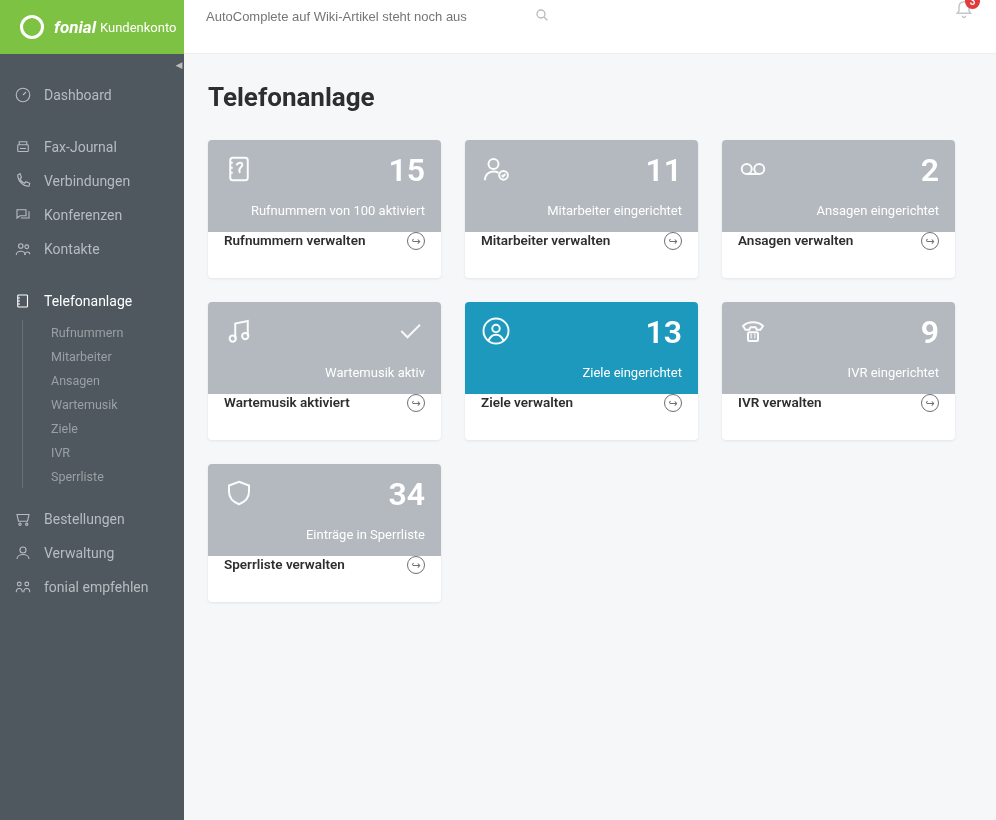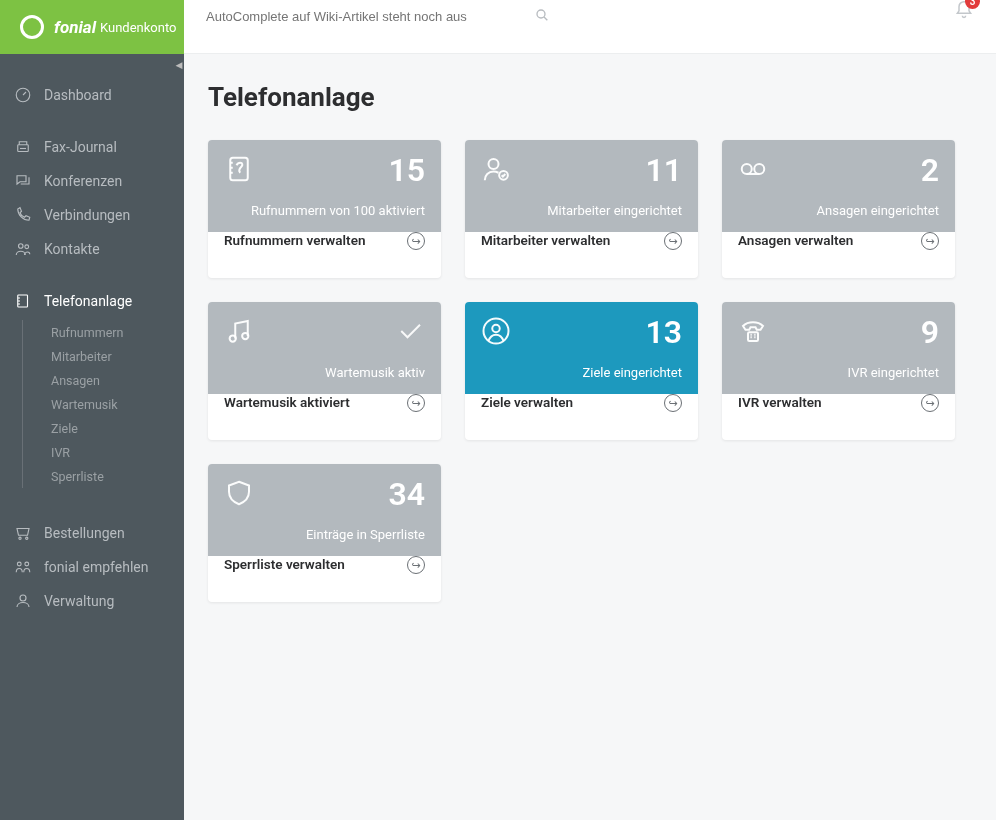--- a/index.html
+++ b/index.html
@@ -14,21 +14,21 @@
   .brand-sub { font-size:13px; }
 
   .collapse-tab { position:absolute; top:56px; left:174px; width:10px; height:18px; background:#4e585e; border-radius:0 3px 3px 0; color:#bbb; font-size:9px; display:flex; align-items:center; justify-content:center; cursor:pointer; }
 
   .nav { padding-top:24px; display:flex; flex-direction:column; }
   .nav-group-gap { height:18px; }
   .nav-item { display:flex; align-items:center; height:34px; padding:0 14px; color:#b7bcc0; font-size:14px; cursor:pointer; gap:12px; }
   .nav-item.active { color:#fff; }
   .nav-icon { width:18px; height:18px; flex-shrink:0; display:flex; align-items:center; justify-content:center; }
   .nav-icon svg { width:18px; height:18px; stroke:currentColor; fill:none; stroke-width:1.5; }
-  .subnav { padding-left:28px; border-left:1px solid #697076; margin-left:22px; margin-top:2px; margin-bottom:28px; }
+  .subnav { padding-left:28px; border-left:1px solid #697076; margin-left:22px; margin-top:2px; margin-bottom:14px; }
   .subnav-item { font-size:12.5px; color:#9aa0a4; height:24px; display:flex; align-items:center; cursor:pointer; }
 
   
   .main { flex:1; display:flex; flex-direction:column; background:#f6f7f8; }
   .topbar { height:54px; background:#fff; display:flex; align-items:flex-start; padding:0 22px; border-bottom:1px solid #eceeef; gap:12px; }
   .search { flex:1; max-width:350px; position:relative; }
   .search input { width:100%; height:32px; border:none; background:transparent; font-size:13px; color:#666; outline:none; }
   .search-icon { position:absolute; right:6px; top:7px; color:#b8bcc0; }
   .bell-wrap { margin-left:auto; position:relative; cursor:pointer; color:#c3c7cb; }
   .bell-badge { position:absolute; top:-6px; right:-6px; width:15px; height:15px; background:#e23b3b; color:#fff; font-size:10px; font-weight:600; border-radius:50%; display:flex; align-items:center; justify-content:center; }
@@ -83,33 +83,33 @@
               <rect x="5" y="9" width="14" height="9" rx="1"></rect>
               <path d="M7 9V5h10v4"></path>
               <path d="M8 14h8"></path>
             </svg>
         </span>
         <span>Fax-Journal</span>
       </div>
       <div class="nav-item">
         <span class="nav-icon">
           <svg viewBox="0 0 24 24">
+              <path d="M5 4c0 8 7 15 15 15l1-4-5-2-2 2c-3-1-5-3-6-6l2-2-2-5-3 2z"></path>
+            </svg>
+        </span>
+        <span>Verbindungen</span>
+      </div>
+      <div class="nav-item">
+        <span class="nav-icon">
+          <svg viewBox="0 0 24 24">
               <path d="M4 5h12v8H8l-4 3V5z"></path>
               <path d="M9 16h11v-9"></path>
             </svg>
         </span>
         <span>Konferenzen</span>
-      </div>
-      <div class="nav-item">
-        <span class="nav-icon">
-          <svg viewBox="0 0 24 24">
-              <path d="M5 4c0 8 7 15 15 15l1-4-5-2-2 2c-3-1-5-3-6-6l2-2-2-5-3 2z"></path>
-            </svg>
-        </span>
-        <span>Verbindungen</span>
       </div>
       <div class="nav-item">
         <span class="nav-icon">
           <svg viewBox="0 0 24 24">
               <circle cx="9" cy="8" r="3"></circle>
               <path d="M3 20c0-3 3-5 6-5s6 2 6 5"></path>
               <circle cx="17" cy="9" r="2.5"></circle>
               <path d="M14 20c0-2 2-4 4-4s3 1 3 3"></path>
             </svg>
         </span>
@@ -143,35 +143,35 @@
               <path d="M4 6h16l-2 9H6z"></path>
               <circle cx="8" cy="19" r="1.5"></circle>
               <circle cx="17" cy="19" r="1.5"></circle>
             </svg>
         </span>
         <span>Bestellungen</span>
       </div>
       <div class="nav-item">
         <span class="nav-icon">
           <svg viewBox="0 0 24 24">
+              <circle cx="12" cy="8" r="4"></circle>
+              <path d="M4 20c0-4 4-6 8-6s8 2 8 6"></path>
+            </svg>
+        </span>
+        <span>Verwaltung</span>
+      </div>
+      <div class="nav-item">
+        <span class="nav-icon">
+          <svg viewBox="0 0 24 24">
               <circle cx="7" cy="8" r="2.5"></circle>
               <circle cx="17" cy="8" r="2.5"></circle>
               <path d="M3 19c0-3 2-5 4-5s4 2 4 5M13 19c0-3 2-5 4-5s4 2 4 5"></path>
             </svg>
         </span>
         <span>fonial empfehlen</span>
-      </div>
-      <div class="nav-item">
-        <span class="nav-icon">
-          <svg viewBox="0 0 24 24">
-              <circle cx="12" cy="8" r="4"></circle>
-              <path d="M4 20c0-4 4-6 8-6s8 2 8 6"></path>
-            </svg>
-        </span>
-        <span>Verwaltung</span>
       </div>
     </nav>
   </aside>
 
   <div class="collapse-tab">◀</div>
 
   <main class="main">
     <div class="topbar">
       <div class="search">
         <input type="text" placeholder="AutoComplete auf Wiki-Artikel steht noch aus" style="">

